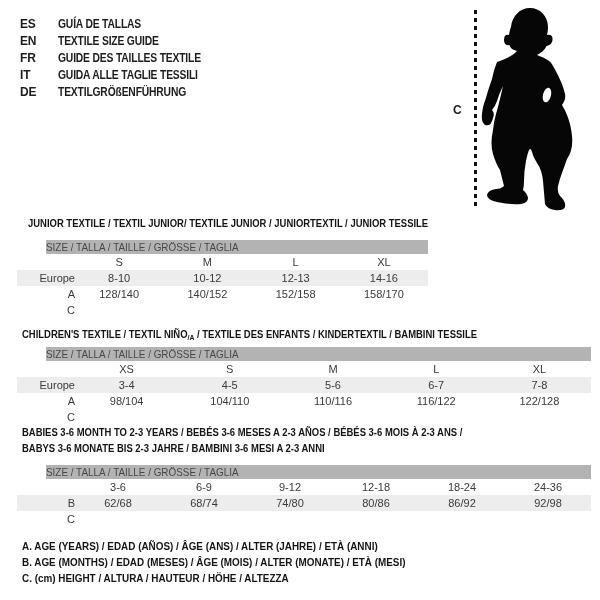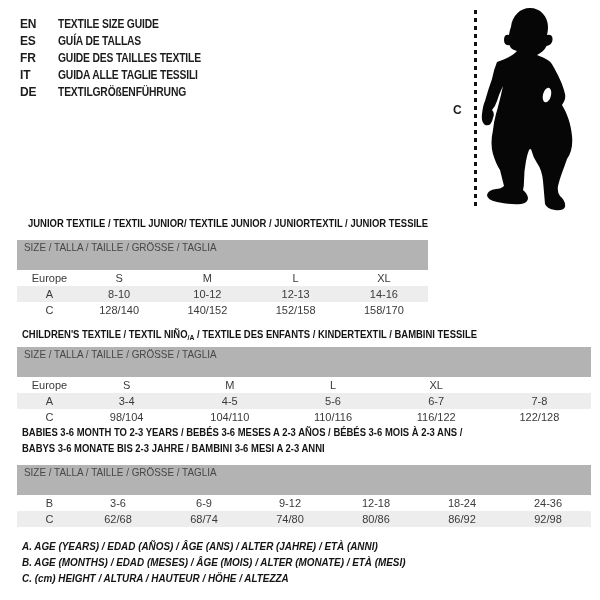--- a/index.html
+++ b/index.html
@@ -19,44 +19,44 @@
   .measure-label{left:453px;top:103px;font-size:12px;font-weight:bold;}
   .measure-line{left:474px;top:10px;width:2.5px;height:198px;
     background:repeating-linear-gradient(to bottom,#111 0 4px,transparent 4px 8px);}
 
   
   .ttl{font-size:11px;font-weight:bold;letter-spacing:0;line-height:16px;color:#141414;}
   sub.subA{font-size:8px;vertical-align:-2px;}
 
   
   .sizetable{position:absolute;}
-  .bar{height:30px;line-height:14px;background:#b3b3b3;color:#474747;
-    font-size:11px;padding-left:7px;overflow:hidden;}
+  .bar{height:14px;line-height:14px;background:#b3b3b3;color:#474747;
+    font-size:11px;overflow:hidden;margin-left:29px;}
   .trow{display:grid;height:16px;line-height:16px;font-size:11px;color:#3a3a3a;}
   .trow:nth-child(even){background:#ededed;}
-  .tlabel{text-align:center;padding-left:7px;}
+  .tlabel{text-align:right;padding-left:7px;margin-top:16px;}
   .tcell{text-align:center;}
 
   
   .footnotes{left:22px;top:538px;}
-  .fnote{height:16px;line-height:16px;font-size:11.5px;font-weight:bold;color:#141414;font-style:italic;}
+  .fnote{height:16px;line-height:16px;font-size:11.5px;font-weight:bold;color:#141414;}
 
   .baby-svg{left:481px;top:6px;}
 </style>
 </head>
 <body>
 
 <div class="abs lang-block">
   <div class="lang-row">
+    <span>ES</span>
+    <span class="cond">GUÍA DE TALLAS</span>
+  </div>
+  <div class="lang-row">
     <span>EN</span>
     <span class="cond">TEXTILE SIZE GUIDE</span>
-  </div>
-  <div class="lang-row">
-    <span>ES</span>
-    <span class="cond">GUÍA DE TALLAS</span>
   </div>
   <div class="lang-row">
     <span>FR</span>
     <span class="cond">GUIDE DES TAILLES TEXTILE</span>
   </div>
   <div class="lang-row">
     <span>IT</span>
     <span class="cond">GUIDA ALLE TAGLIE TESSILI</span>
   </div>
   <div class="lang-row">
@@ -156,20 +156,21 @@
 <div class="abs ttl" style="left:22px;top:326px;">
   <span class="cond"><span>CHILDREN'S TEXTILE / TEXTIL NIÑO</span><sub class="subA">/A</sub><span> / TEXTILE DES ENFANTS / KINDERTEXTIL / BAMBINI TESSILE</span></span>
 </div>
 <div class="sizetable" style="left:17px;top:347px;width:574px;">
   <div class="bar">
     <span class="cond" style="transform:scaleX(0.9);">SIZE / TALLA / TAILLE / GRÖSSE / TAGLIA</span>
   </div>
   <div>
       <div class="trow" style="grid-template-columns: 58px repeat(5, 1fr);">
         <div class="tlabel">Europe</div>
+        <div class="tcell">XS</div>
         <div class="tcell">S</div>
         <div class="tcell">M</div>
         <div class="tcell">L</div>
         <div class="tcell">XL</div>
       </div>
       <div class="trow" style="grid-template-columns: 58px repeat(5, 1fr);">
         <div class="tlabel">A</div>
         <div class="tcell">3-4</div>
         <div class="tcell">4-5</div>
         <div class="tcell">5-6</div>

